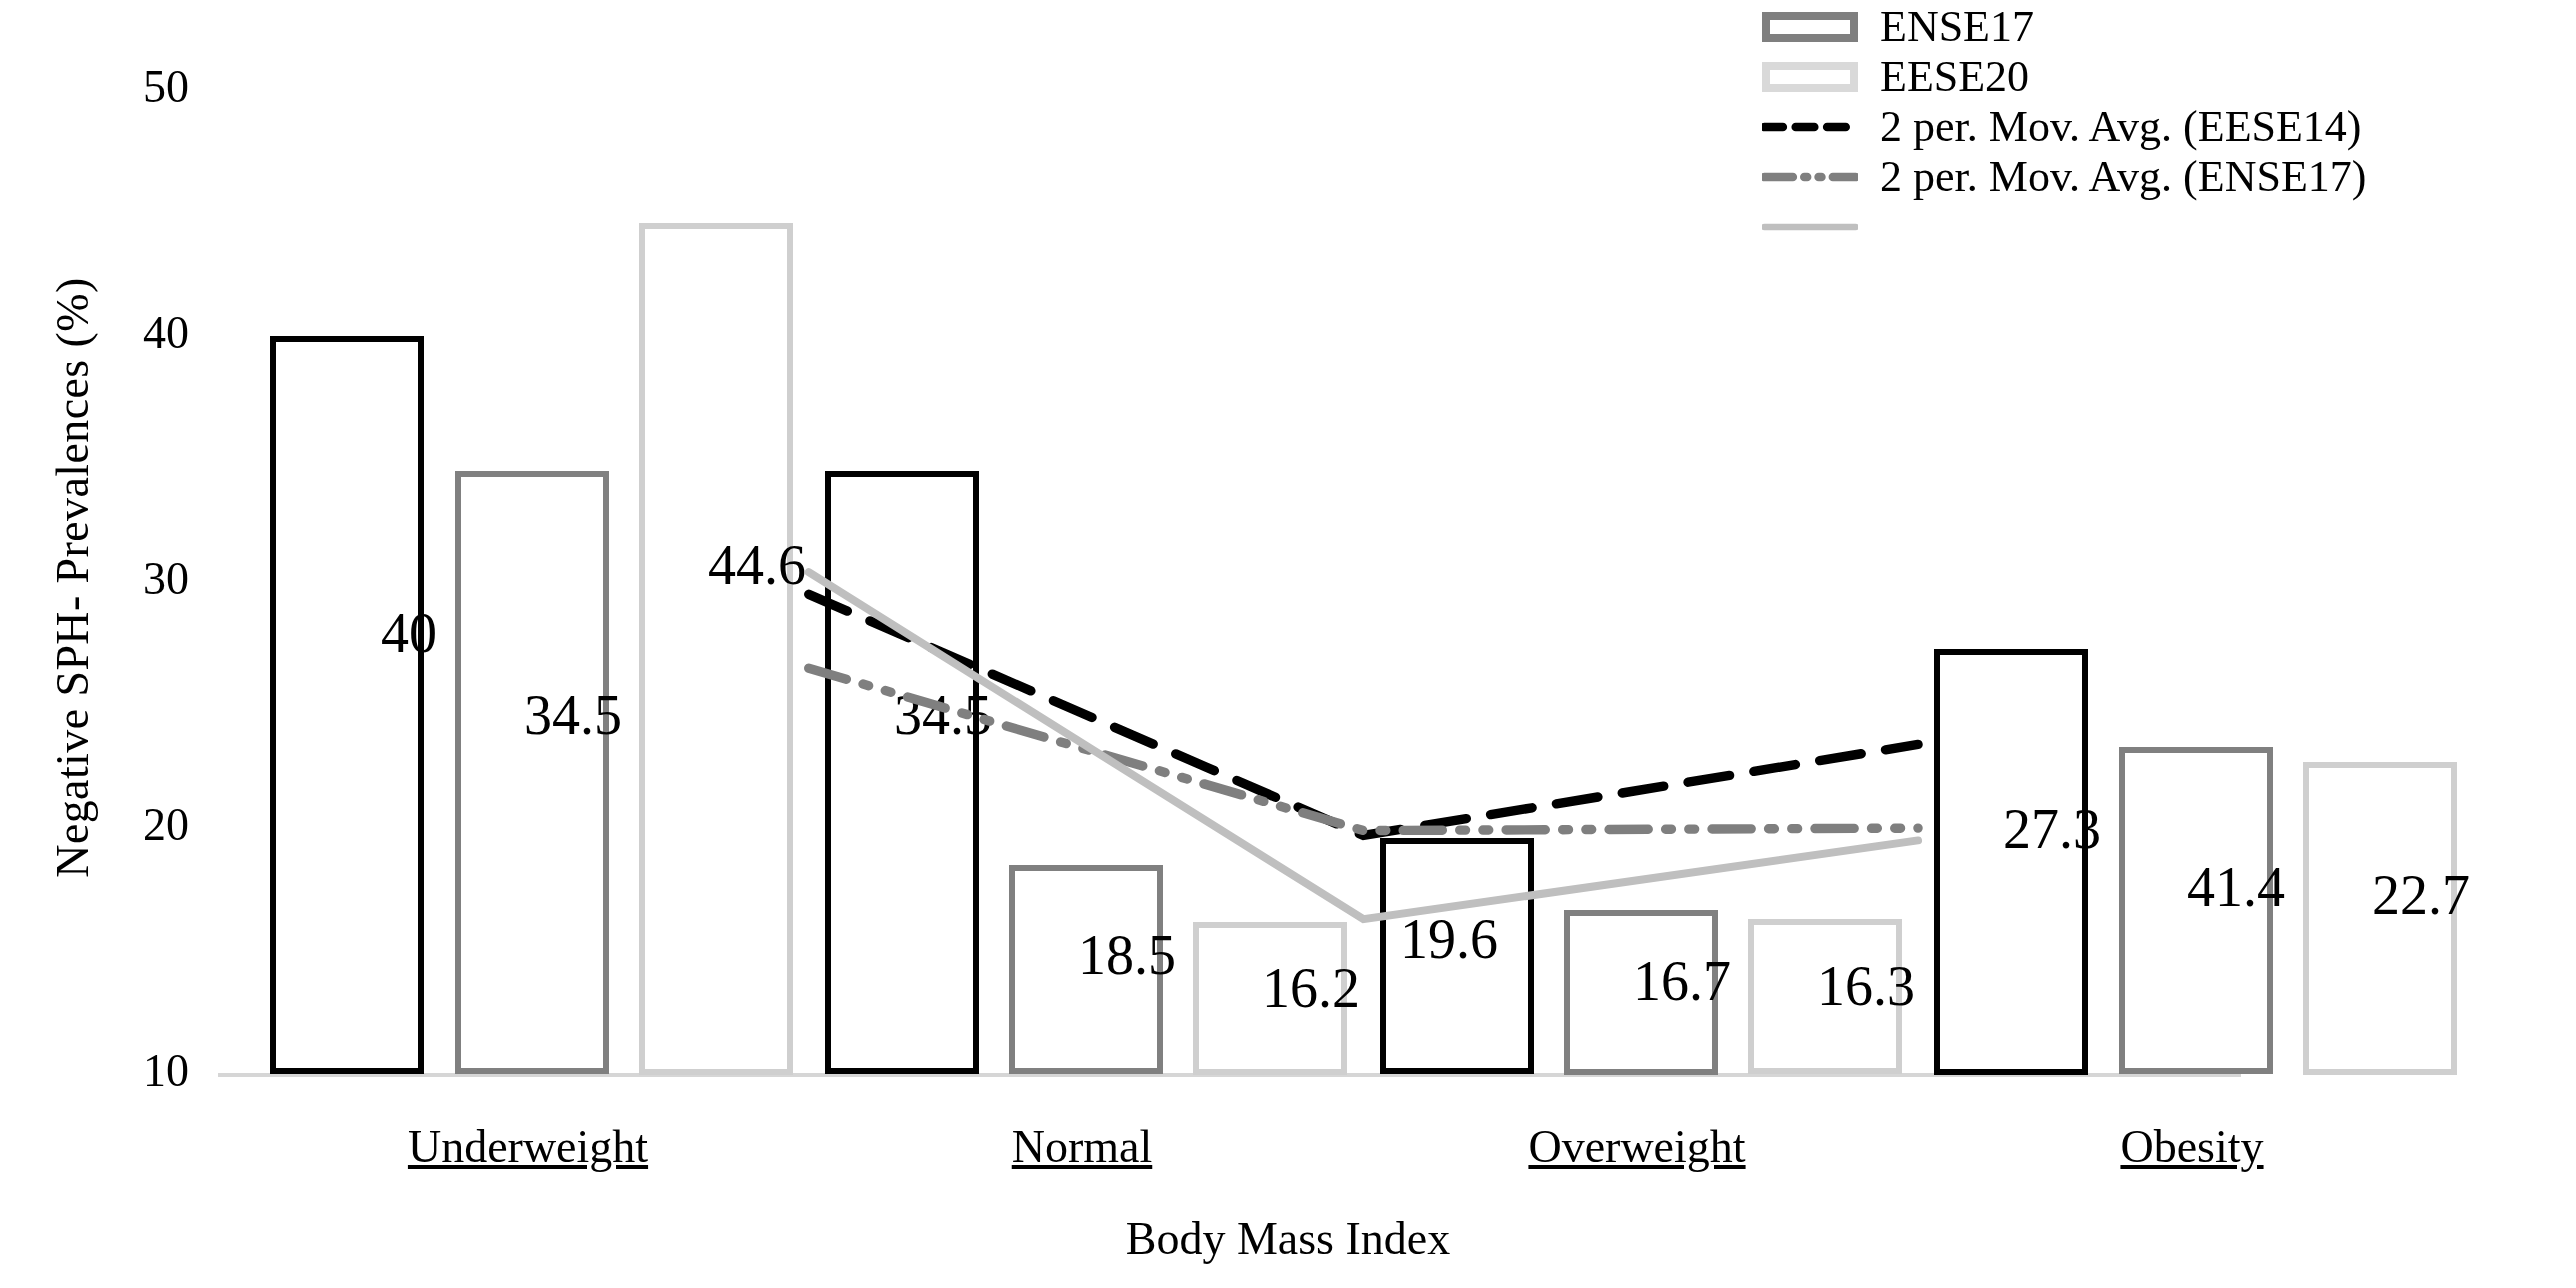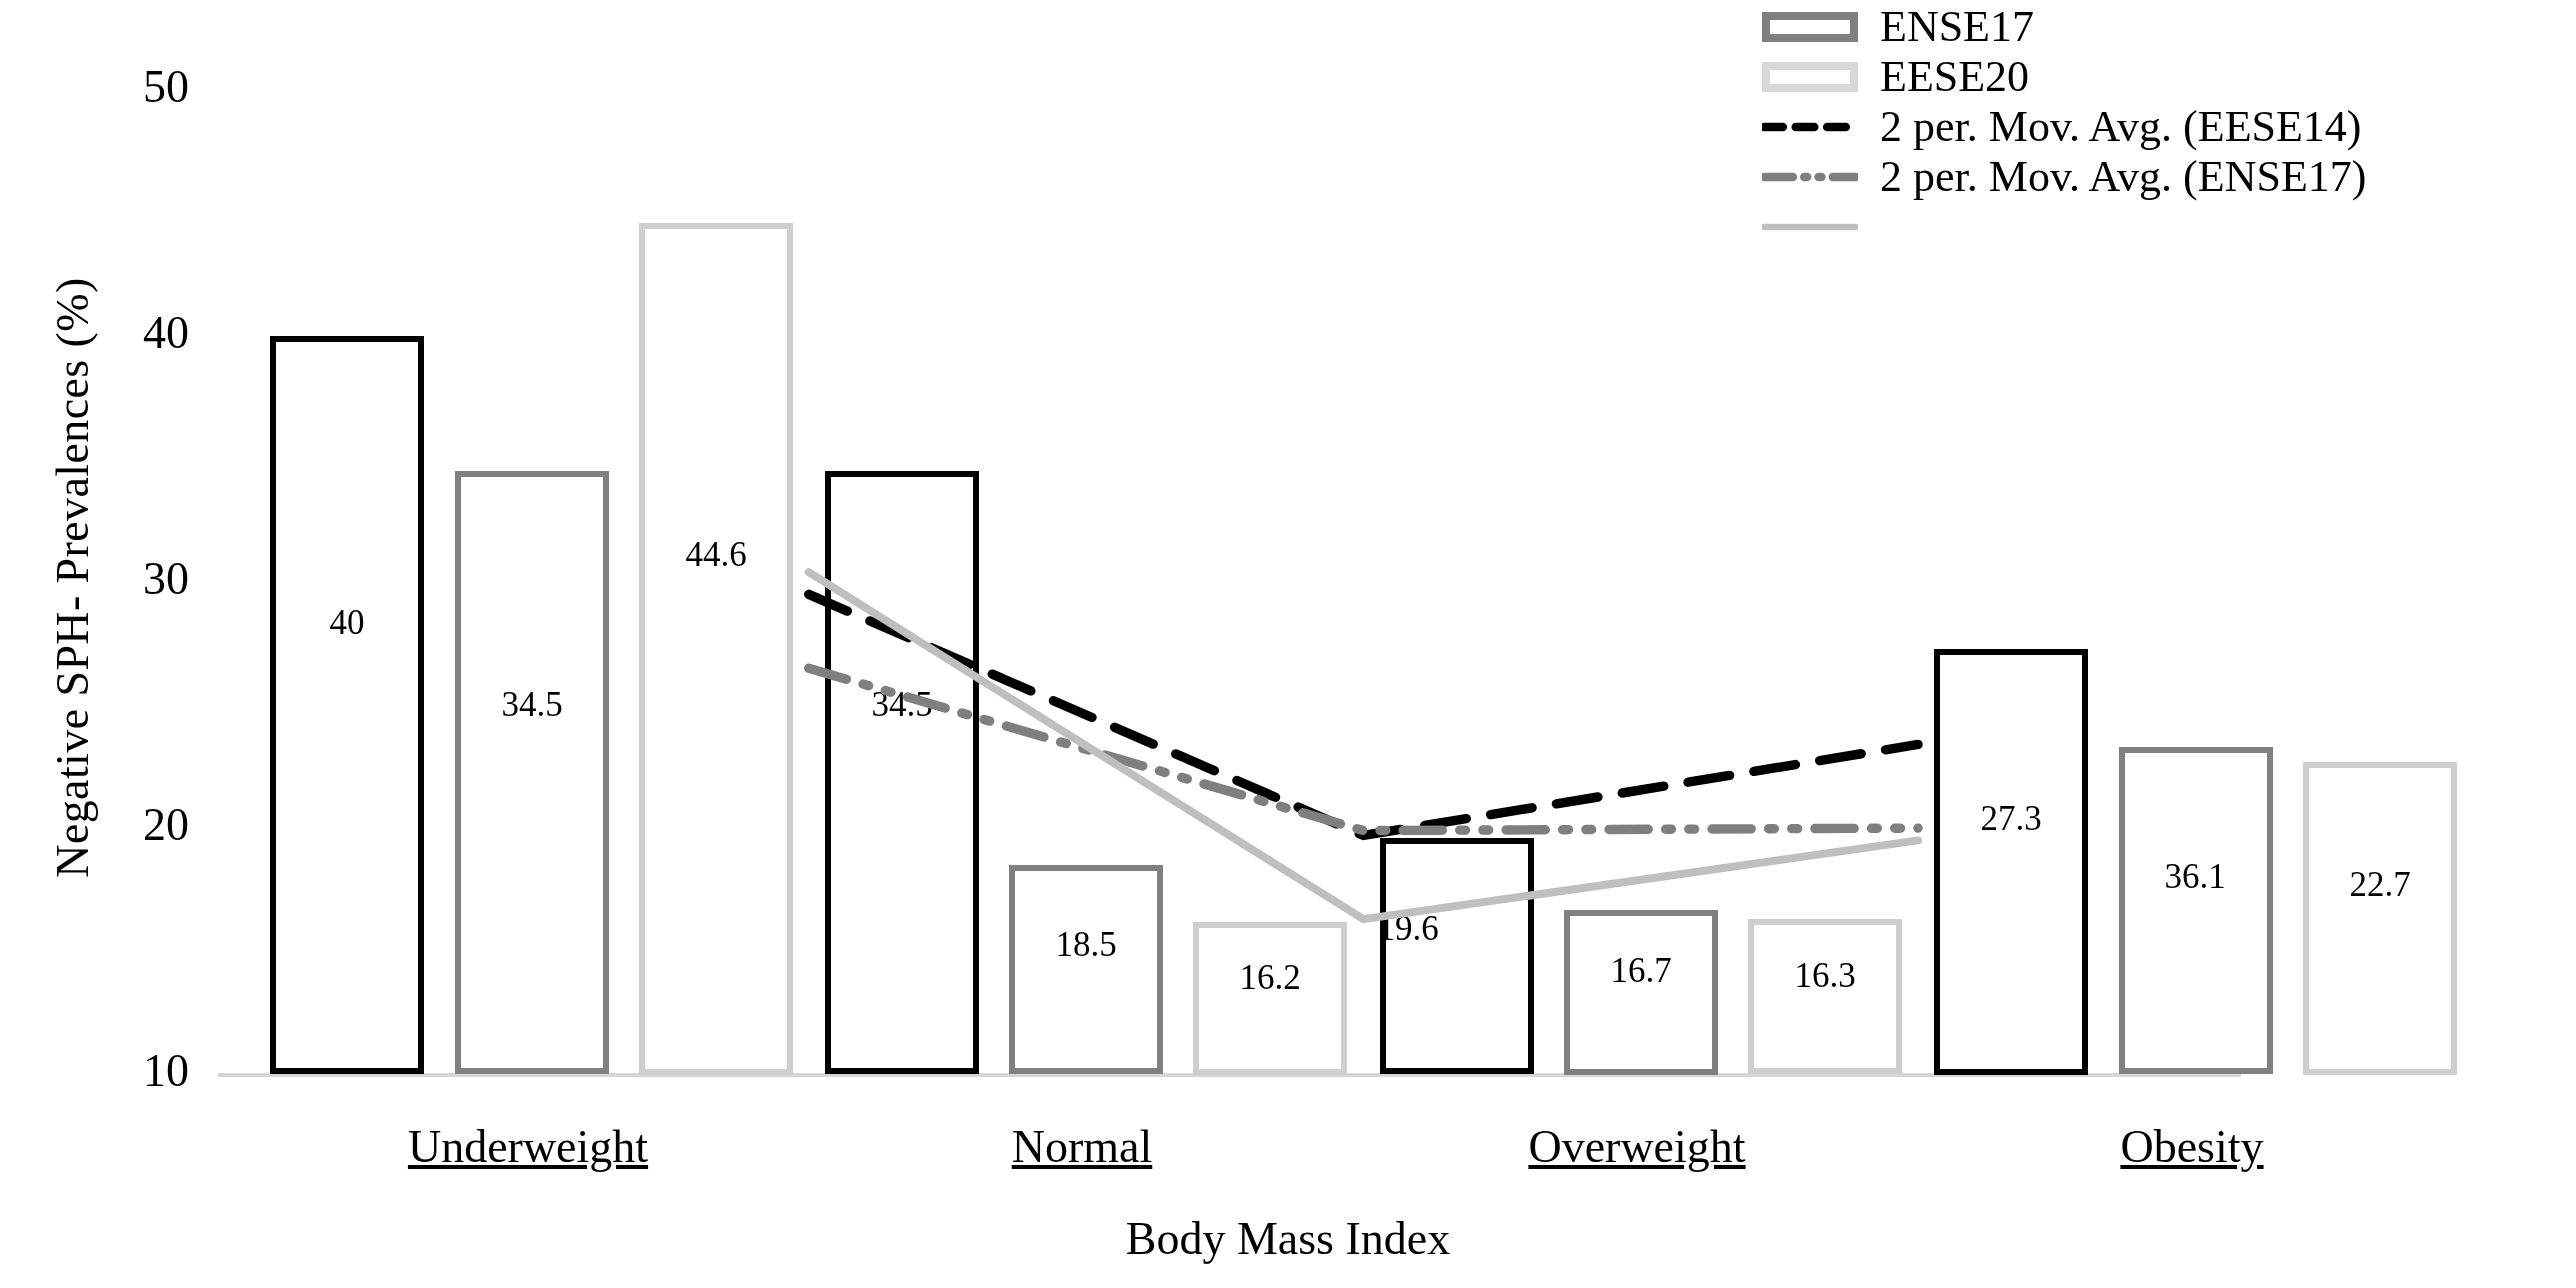--- a/index.html
+++ b/index.html
@@ -20,21 +20,21 @@
   
   #plot{position:absolute;left:218px;top:44px;width:2030px;height:1033px;}
   #baseline{position:absolute;left:218px;top:1073px;width:2023px;height:3.6px;background:#d6d6d6;}
 
   
   .bar{position:absolute;box-sizing:border-box;background:#ffffff;}
   .bar.s0{border:6.5px solid #000000;}
   .bar.s1{border:6.5px solid #808080;}
   .bar.s2{border:6.5px solid #cfcfcf;}
   .bar-label{
-    position:absolute;text-align:center;font-size:35px;color:#000;
+    position:absolute;text-align:right;font-size:56px;color:#000;
     white-space:nowrap;line-height:1;
   }
 
   
   .xtick{position:absolute;text-align:center;font-size:46px;white-space:nowrap;text-decoration:underline;}
   .xlabel{position:absolute;width:100%;text-align:center;font-size:46px;top:1212px;left:0;}
 
   
   #trends{position:absolute;left:0;top:0;width:2576px;height:1288px;pointer-events:none;}
 
@@ -81,21 +81,21 @@
       <div class="bar-label" style="left: 1180px; width: 180px; top: 960px;">16.2</div>
       <div class="bar s0" style="left: 1380px; top: 838px; width: 154px; height: 236px;"></div>
       <div class="bar-label" style="left: 1318px; width: 180px; top: 911px;">19.6</div>
       <div class="bar s1" style="left: 1564px; top: 910px; width: 154px; height: 165px;"></div>
       <div class="bar-label" style="left: 1551px; width: 180px; top: 953px;">16.7</div>
       <div class="bar s2" style="left: 1748px; top: 919px; width: 154px; height: 155px;"></div>
       <div class="bar-label" style="left: 1735px; width: 180px; top: 958px;">16.3</div>
       <div class="bar s0" style="left: 1934px; top: 649px; width: 154px; height: 426px;"></div>
       <div class="bar-label" style="left: 1921px; width: 180px; top: 801px;">27.3</div>
       <div class="bar s1" style="left: 2119px; top: 747px; width: 154px; height: 327px;"></div>
-      <div class="bar-label" style="left: 2105px; width: 180px; top: 859px;">36.1</div>
+      <div class="bar-label" style="left: 2105px; width: 180px; top: 859px;">41.4</div>
       <div class="bar s2" style="left: 2303px; top: 762px; width: 154px; height: 313px;"></div>
       <div class="bar-label" style="left: 2290px; width: 180px; top: 867px;">22.7</div>
     </div>
 
   <svg id="trends" viewBox="0 0 3553 1777" preserveAspectRatio="none">
       <polyline points="1115.5,819.9749999999999 1880.5,1152.685 2645.5,1027.07" fill="none" stroke="#000000" stroke-width="13" stroke-linecap="round" stroke-dasharray="58 34"></polyline>
       <polyline points="1115.5,921.8249999999999 1880.5,1145.895 2645.5,1142.5" fill="none" stroke="#7f7f7f" stroke-width="13" stroke-linecap="round" stroke-dasharray="54 24 8 24 8 24"></polyline>
       <polyline points="1115.5,789.42 1880.5,1268.115 2645.5,1159.475" fill="none" stroke="#bfbfbf" stroke-width="11" stroke-linecap="round"></polyline>
     </svg>
 

